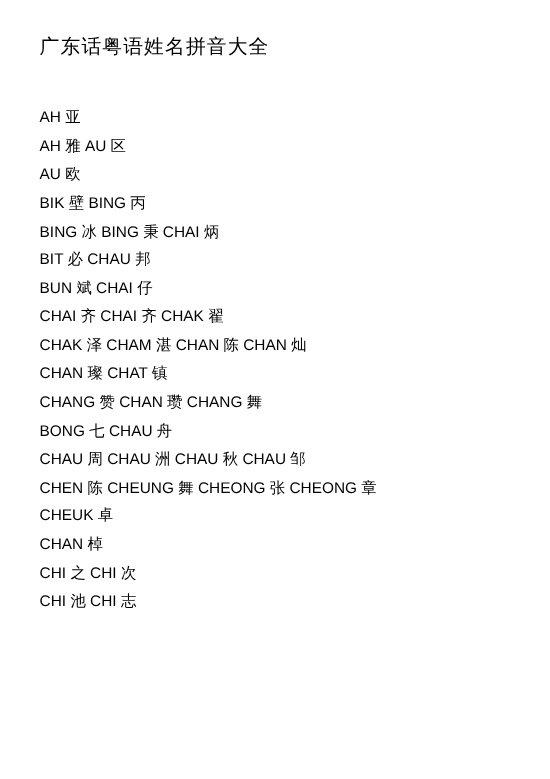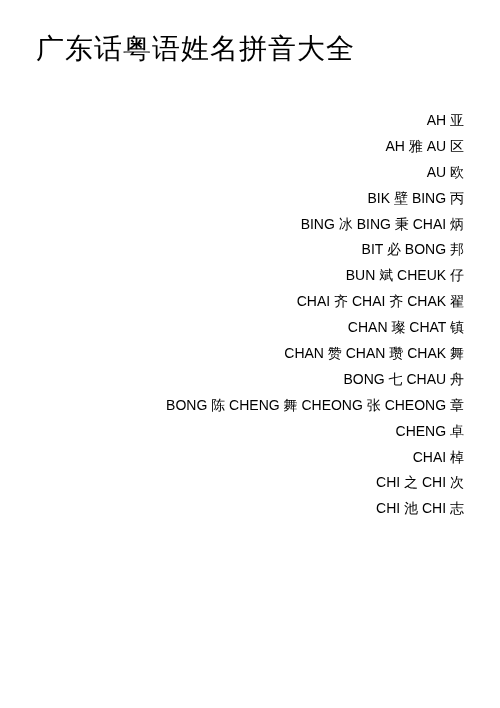--- a/index.html
+++ b/index.html
@@ -8,51 +8,52 @@
       box-sizing: border-box;
     }
     body {
       width: 500px;
       min-height: 708px;
       background: #ffffff;
       font-family: sans-serif;
       padding: 30px 36px;
     }
     h1 {
-      font-size: 28px;
+      font-size: 18px;
       font-weight: normal;
       margin-bottom: 40px;
       color: #000;
       letter-spacing: 1px;
     }
     .content {
       font-size: 14px;
       line-height: 1.85;
       color: #000;
     }
     .line {
       display: block;
-      text-align: right;
     }
   </style>
 </head>
 <body>
 
 <h1>广东话粤语姓名拼音大全</h1>
 
 <div class="content">
 <span class="line">AH 亚</span>
     <span class="line">AH 雅 AU 区</span>
     <span class="line">AU 欧</span>
     <span class="line">BIK 壁 BING 丙</span>
     <span class="line">BING 冰 BING 秉 CHAI 炳</span>
-    <span class="line">BIT 必 BONG 邦</span>
-    <span class="line">BUN 斌 CHEUK 仔</span>
+    <span class="line">BIT 必 CHAU 邦</span>
+    <span class="line">BUN 斌 CHAI 仔</span>
     <span class="line">CHAI 齐 CHAI 齐 CHAK 翟</span>
+    <span class="line">CHAK 泽 CHAM 湛 CHAN 陈 CHAN 灿</span>
     <span class="line">CHAN 璨 CHAT 镇</span>
-    <span class="line">CHAN 赞 CHAN 瓒 CHAK 舞</span>
+    <span class="line">CHANG 赞 CHAN 瓒 CHANG 舞</span>
     <span class="line">BONG 七 CHAU 舟</span>
-    <span class="line">BONG 陈 CHENG 舞 CHEONG 张 CHEONG 章</span>
-    <span class="line">CHENG 卓</span>
-    <span class="line">CHAI 棹</span>
+    <span class="line">CHAU 周 CHAU 洲 CHAU 秋 CHAU 邹</span>
+    <span class="line">CHEN 陈 CHEUNG 舞 CHEONG 张 CHEONG 章</span>
+    <span class="line">CHEUK 卓</span>
+    <span class="line">CHAN 棹</span>
     <span class="line">CHI 之 CHI 次</span>
     <span class="line">CHI 池 CHI 志</span>
   </div>
 
 </body></html>

